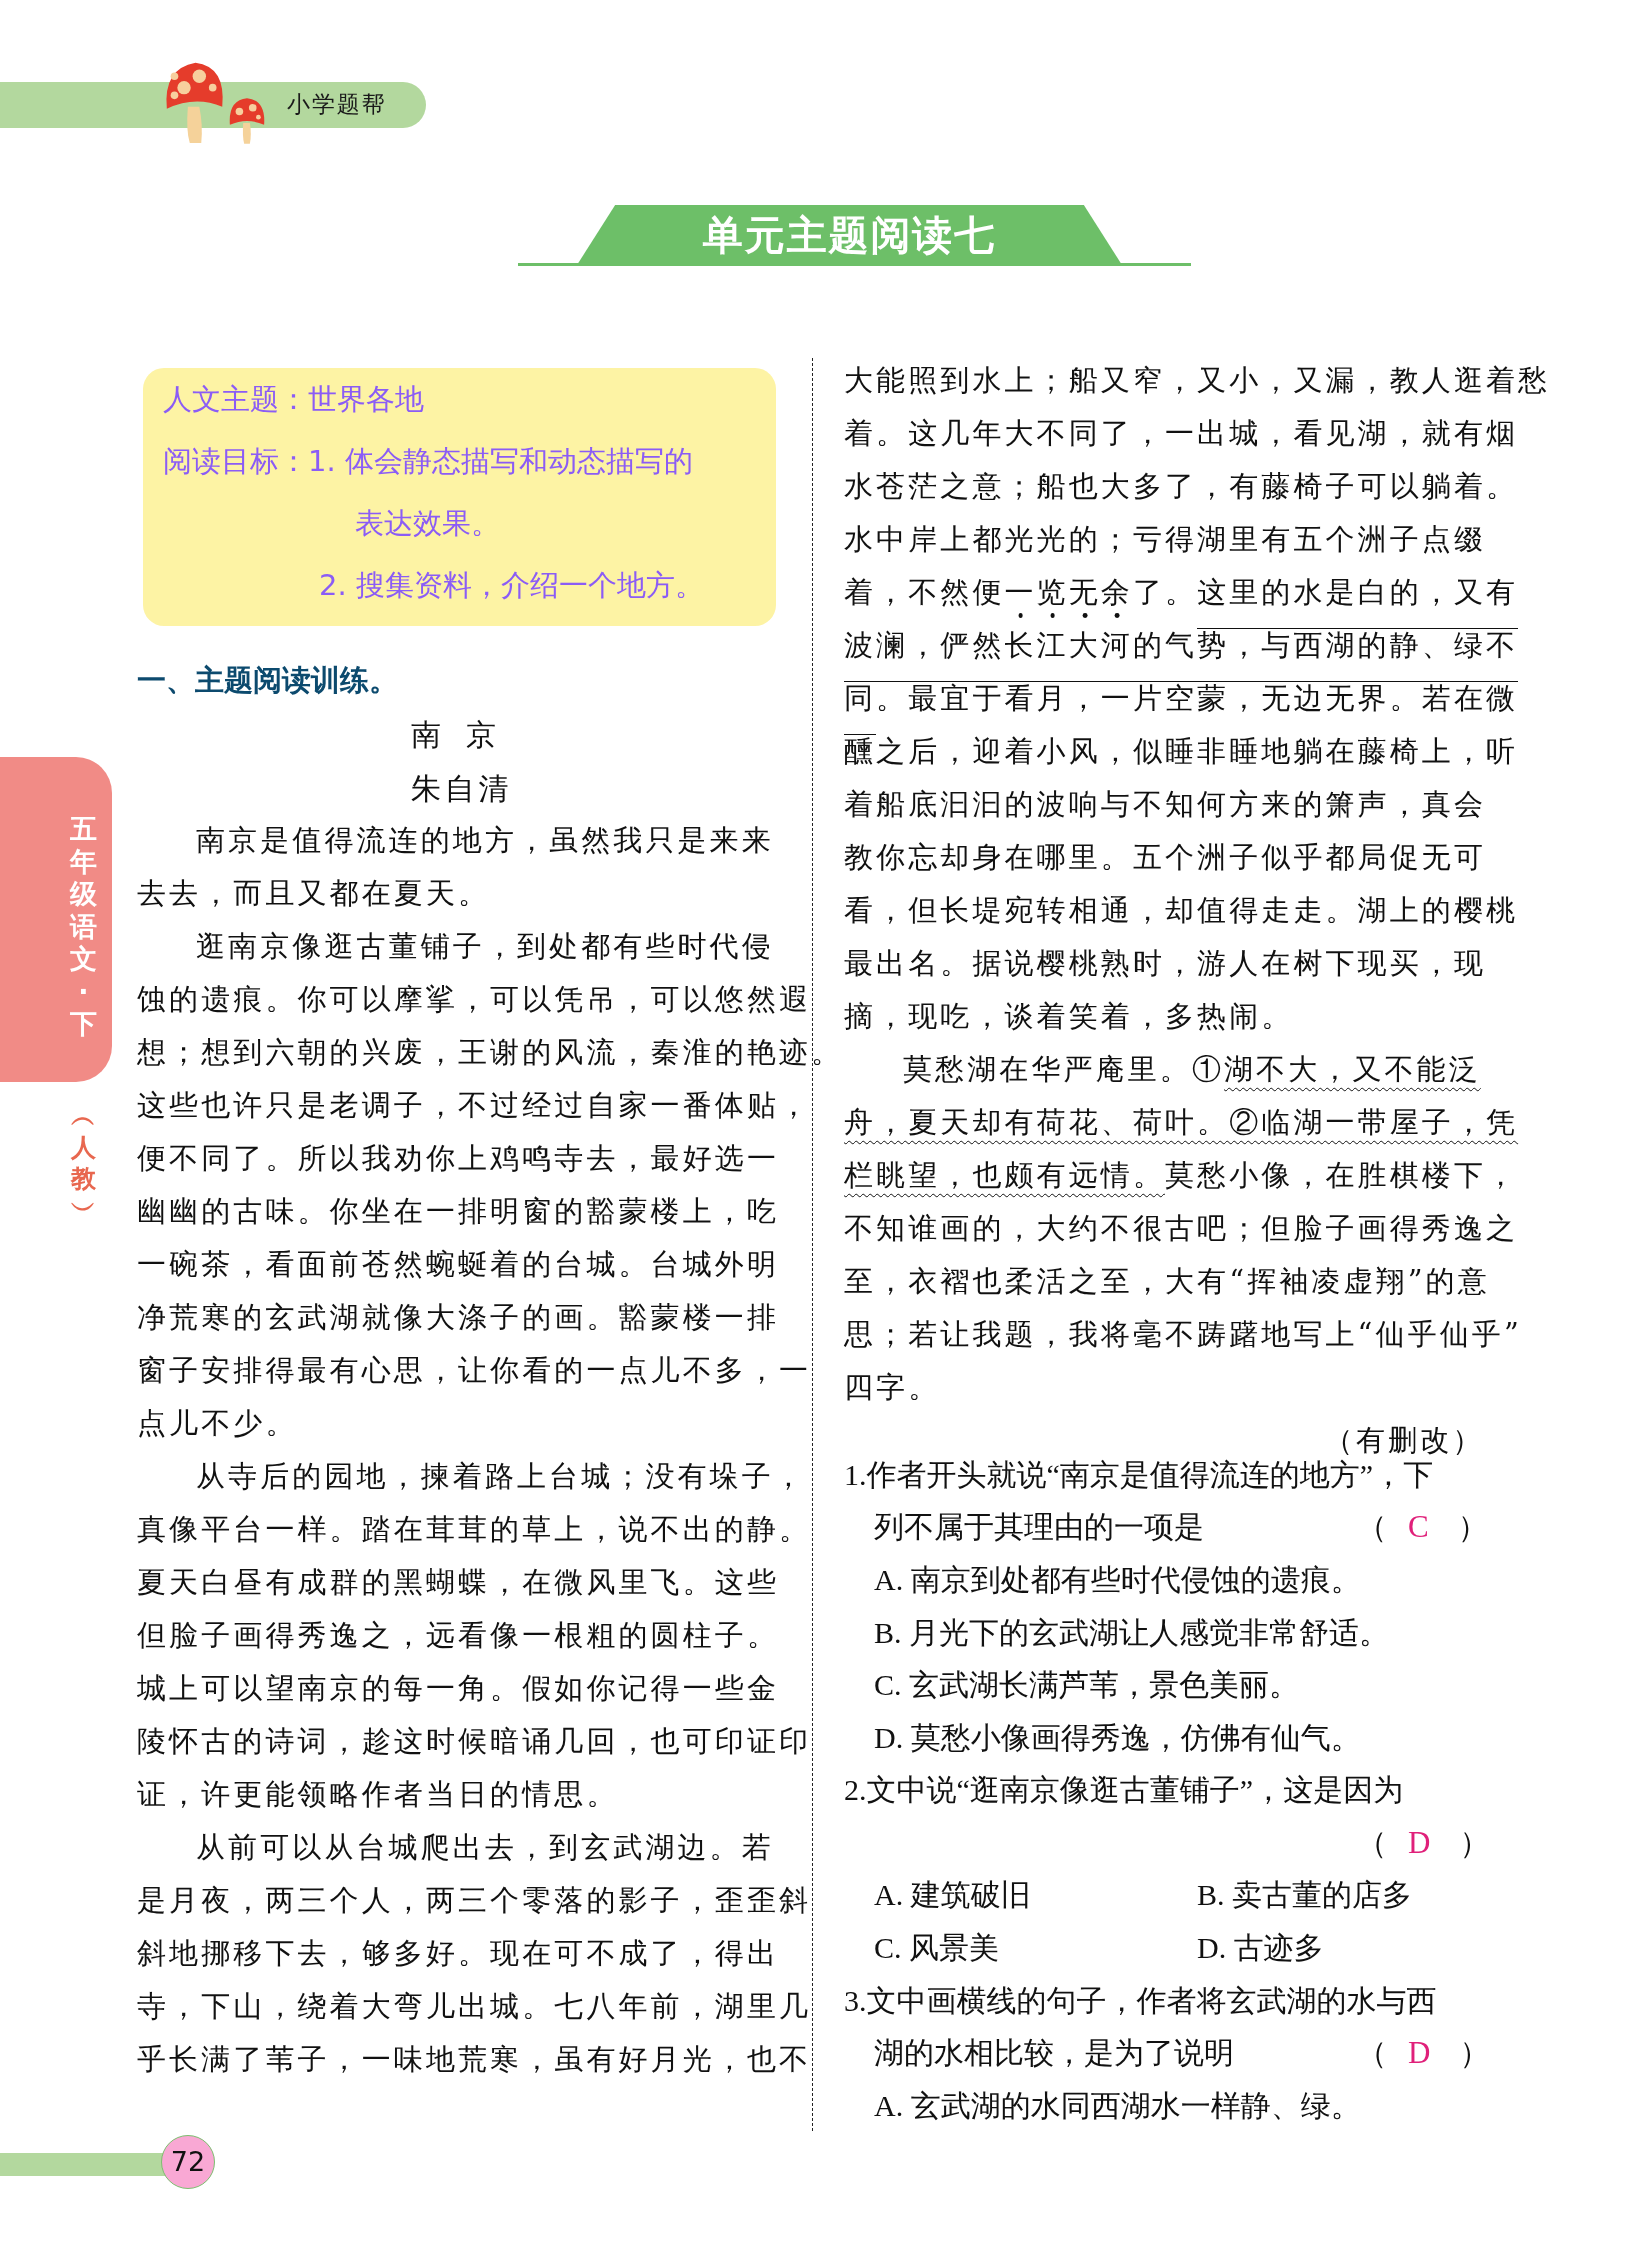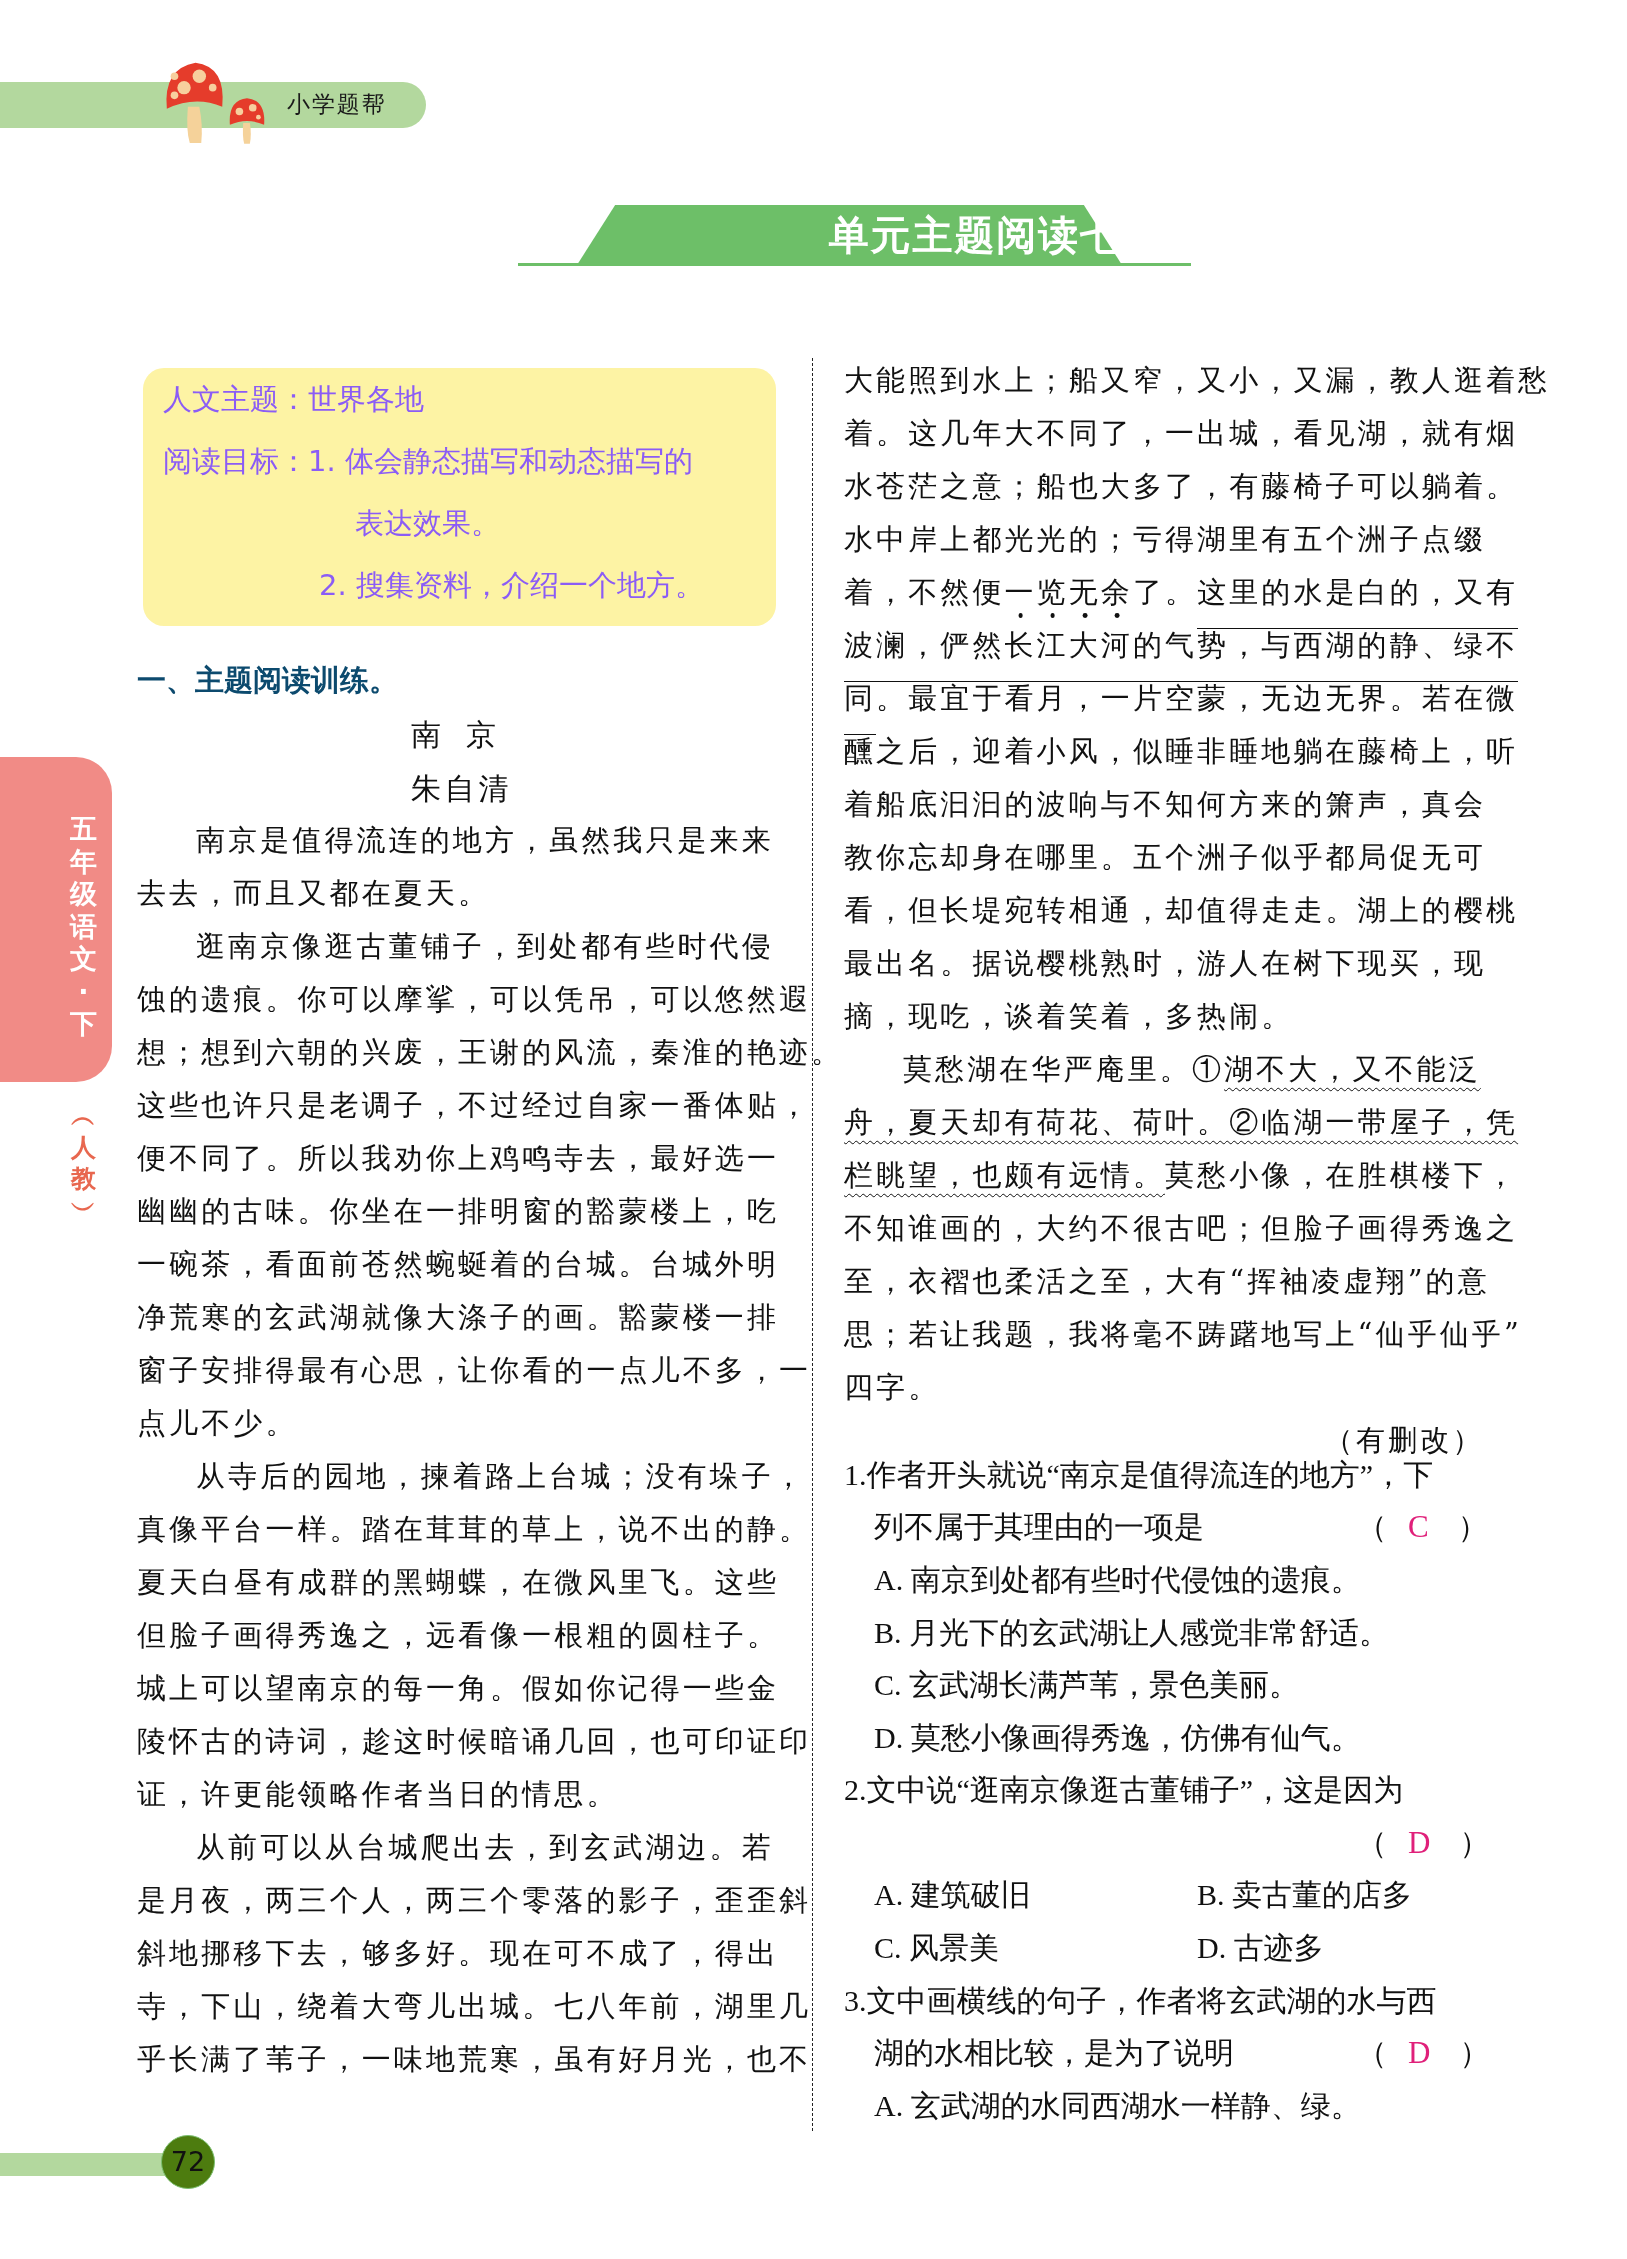--- a/index.html
+++ b/index.html
@@ -13,21 +13,21 @@
   .brand-text { left:287px; top:89px; font-family:"DejaVu Sans",sans-serif; font-size:23px;
                 color:#1a1a1a; letter-spacing:1.9px; }
   .mushroom-big { left:163px; top:59px; width:65px; height:86px; }
   .mushroom-small { left:228px; top:96px; width:38px; height:50px; }
 
   
   .title-line { left:518px; top:263px; width:673px; height:2.9px; background:#6dbf68; }
   .title-banner { left:577px; top:205px; width:545px; height:60px; background:#6dbf68;
                   clip-path:polygon(7% 0, 93% 0, 100% 100%, 0 100%);
                   border-radius:13.4px 13.4px 0 0; }
-  .title-text { left:577px; top:208px; width:545px; text-align:right;
+  .title-text { left:577px; top:208px; width:545px; text-align:center;
                 font-family:"DejaVu Sans",sans-serif; font-weight:bold; font-size:40px;
                 color:#ffffff; letter-spacing:1.9px; }
 
   
   .goal-box { left:143px; top:368px; width:633px; height:258px; background:#fdf3a4;
               border-radius:21px; }
   .goal-text { font-family:"DejaVu Sans",sans-serif; color:#8b5cf6; font-size:29px; position:absolute; white-space:nowrap; }
 
   
   .side-tab { left:0; top:757px; width:112px; height:325px; background:#f18b86;
@@ -59,21 +59,21 @@
   .divider { left:812px; top:358px; width:0; height:1773px; border-left:1.9px dashed #222; }
 
   
   .q { position:absolute; font-family:"Liberation Serif","DejaVu Serif",serif; font-size:30px; white-space:nowrap; }
   .answer-bracket { position:absolute; font-size:30px; font-family:"Liberation Serif",serif; }
   .answer { color:#e0207a; font-family:"Liberation Serif",serif; font-size:31px; }
 
   
   .footer-bar { left:0; top:2153px; width:172px; height:23px; background:#b3d89e; }
   .page-num { left:161px; top:2135px; width:52px; height:52px; border:1.9px solid #7cbf6f; border-radius:50%;
-              background:#4d7c0f; font-family:"DejaVu Sans",sans-serif; font-size:27px; text-align:center; line-height:52px; color:#111; }
+              background:#f9a8d4; font-family:"DejaVu Sans",sans-serif; font-size:27px; text-align:center; line-height:52px; color:#111; }
 </style>
 </head>
 <body>
 
 <div class="abs brand-bar"></div>
 <svg class="abs mushroom-big" viewBox="0 0 68 90">
   <path d="M26 50 Q24 75 28 88 L40 88 Q42 70 38 50 Z" fill="#f5d29a"></path>
   <path d="M4 52 Q0 10 34 4 Q66 8 62 50 Q34 38 4 52 Z" fill="#e53c2b"></path>
   <circle cx="22" cy="30" r="7" fill="#f7cf9e"></circle>
     <circle cx="38" cy="18" r="7" fill="#f7cf9e"></circle>

